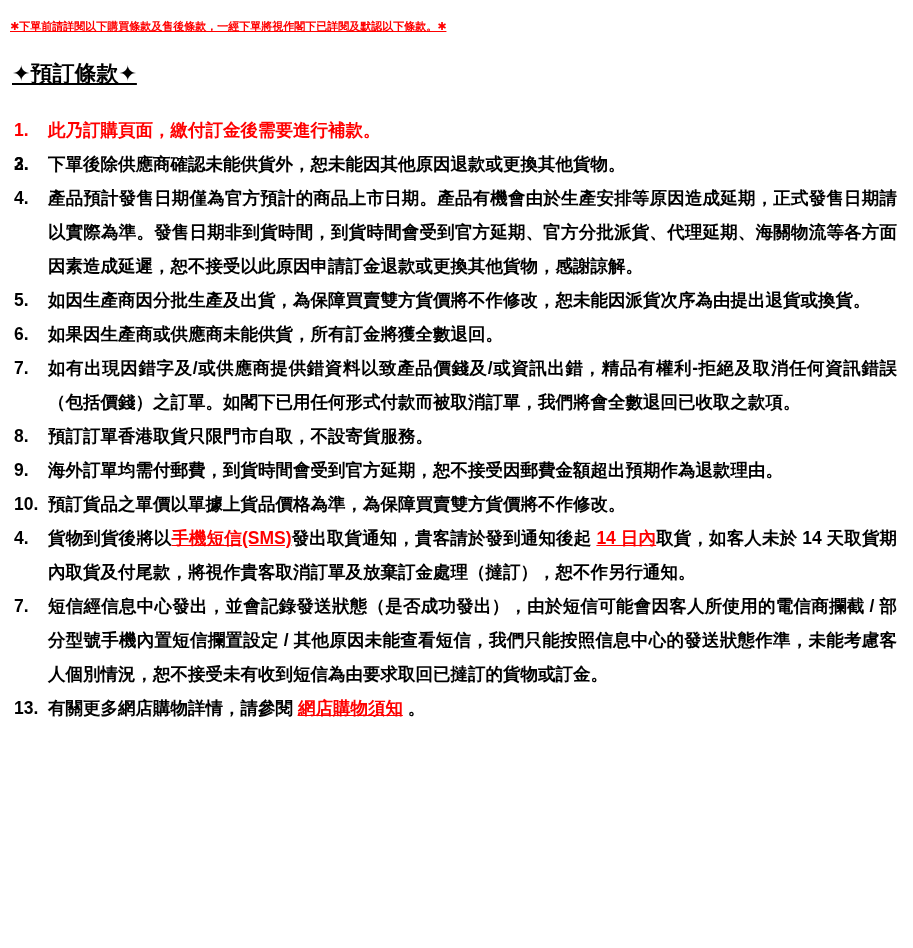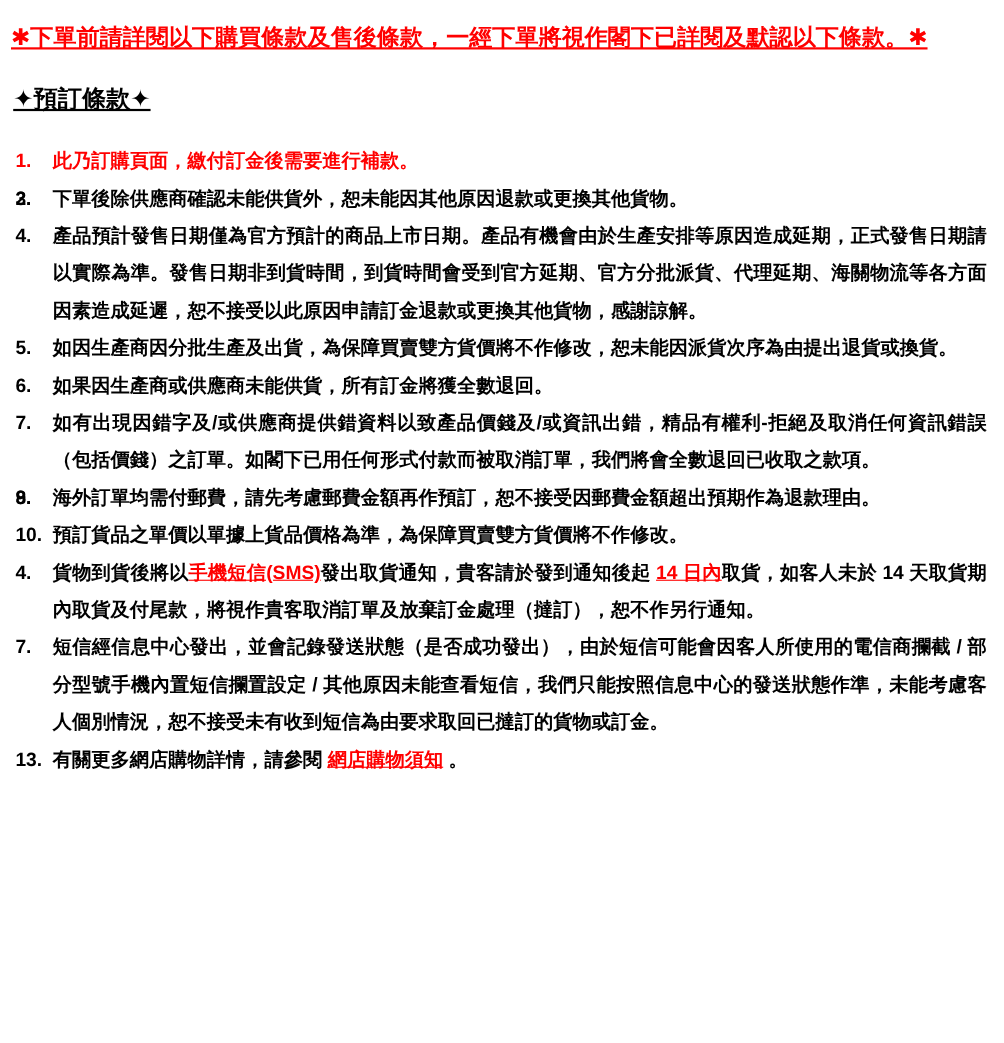--- a/index.html
+++ b/index.html
@@ -14,21 +14,21 @@
     font-family: "Liberation Sans", "DejaVu Sans", sans-serif;
     font-weight: bold;
     color: #000000;
   }
   .page {
     padding: 12px 16px 12px 8px;
   }
   .title {
     color: #ff0000;
     text-decoration: underline;
-    font-size: 21px;
+    font-size: 11px;
     line-height: 1.6;
     margin: 6px 0 20px 2px;
   }
   .section-header {
     color: #000000;
     text-decoration: underline;
     font-size: 22px;
     line-height: 1.6;
     margin: 0 0 22px 4px;
   }
@@ -76,23 +76,23 @@
     <div class="item"><span class="num">3.</span><span>下單後除供應商確認未能供貨外，恕未能因其他原因退款或更換其他貨物。</span></div>
 
     <div class="item"><span class="num">4.</span><span>產品預計發售日期僅為官方預計的商品上市日期。產品有機會由於生產安排等原因造成延期，正式發售日期請以實際為準。發售日期非到貨時間，到貨時間會受到官方延期、官方分批派貨、代理延期、海關物流等各方面因素造成延遲，恕不接受以此原因申請訂金退款或更換其他貨物，感謝諒解。</span></div>
 
     <div class="item"><span class="num">5.</span><span>如因生產商因分批生產及出貨，為保障買賣雙方貨價將不作修改，恕未能因派貨次序為由提出退貨或換貨。</span></div>
 
     <div class="item"><span class="num">6.</span><span>如果因生產商或供應商未能供貨，所有訂金將獲全數退回。</span></div>
 
     <div class="item"><span class="num">7.</span><span>如有出現因錯字及/或供應商提供錯資料以致產品價錢及/或資訊出錯，精品有權利-拒絕及取消任何資訊錯誤（包括價錢）之訂單。如閣下已用任何形式付款而被取消訂單，我們將會全數退回已收取之款項。</span></div>
 
-    <div class="item"><span class="num">8.</span></div>
+    <div class="item"><span class="num">8.</span><span>預訂訂單香港取貨只限門市自取，不設寄貨服務。</span></div>
 
-    <div class="item"><span class="num">9.</span><span>海外訂單均需付郵費，請先考慮郵費金額再作預訂，恕不接受因郵費金額超出預期作為退款理由。</span></div>
+    <div class="item"><span class="num">9.</span><span>海外訂單均需付郵費，到貨時間會受到官方延期，恕不接受因郵費金額超出預期作為退款理由。</span></div>
 
     <div class="item"><span class="num">10.</span><span>預訂貨品之單價以單據上貨品價格為準，為保障買賣雙方貨價將不作修改。</span></div>
 
     <div class="item"><span class="num">4.</span><span>貨物到貨後將以</span><span class="rlink">手機短信(SMS)</span><span>發出取貨通知，貴客請於發到通知後起 </span><span class="rlink">14 日內</span><span>取貨，如客人未於 14 天取貨期內取貨及付尾款，將視作貴客取消訂單及放棄訂金處理（撻訂），恕不作另行通知。</span></div>
 
     <div class="item"><span class="num">7.</span><span>短信經信息中心發出，並會記錄發送狀態（是否成功發出），由於短信可能會因客人所使用的電信商攔截 / 部分型號手機內置短信攔置設定 / 其他原因未能查看短信，我們只能按照信息中心的發送狀態作準，未能考慮客人個別情況，恕不接受未有收到短信為由要求取回已撻訂的貨物或訂金。</span></div>
 
     <div class="item"><span class="num">13.</span><span>有關更多網店購物詳情，請參閱 </span><a class="rlink">網店購物須知</a><span> 。</span></div>
 
   </div>

